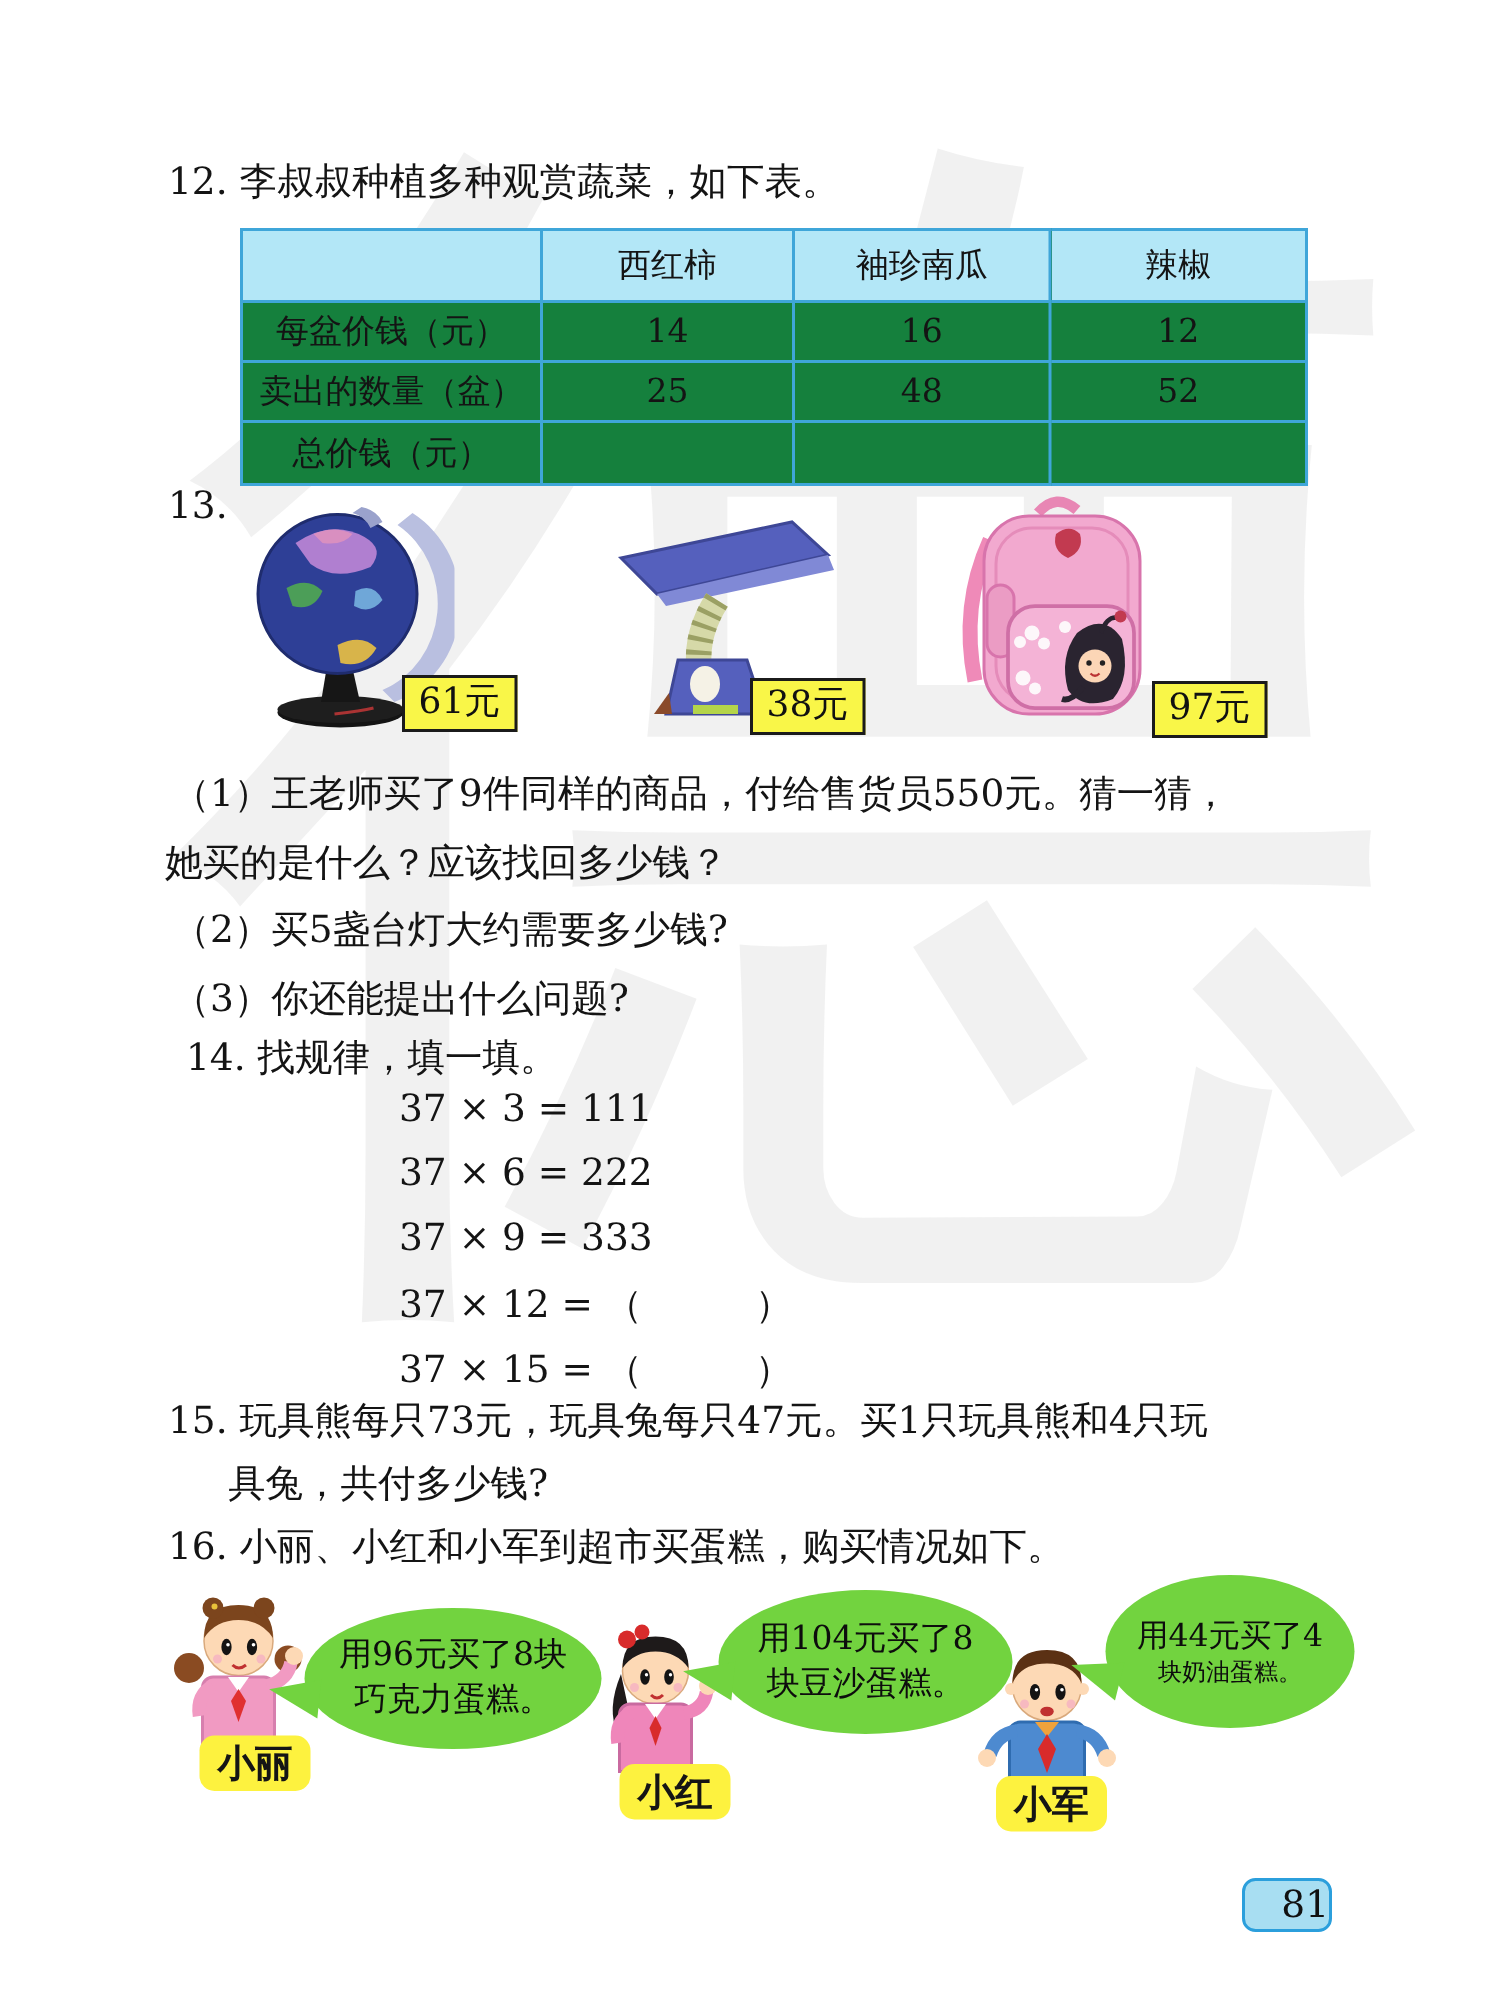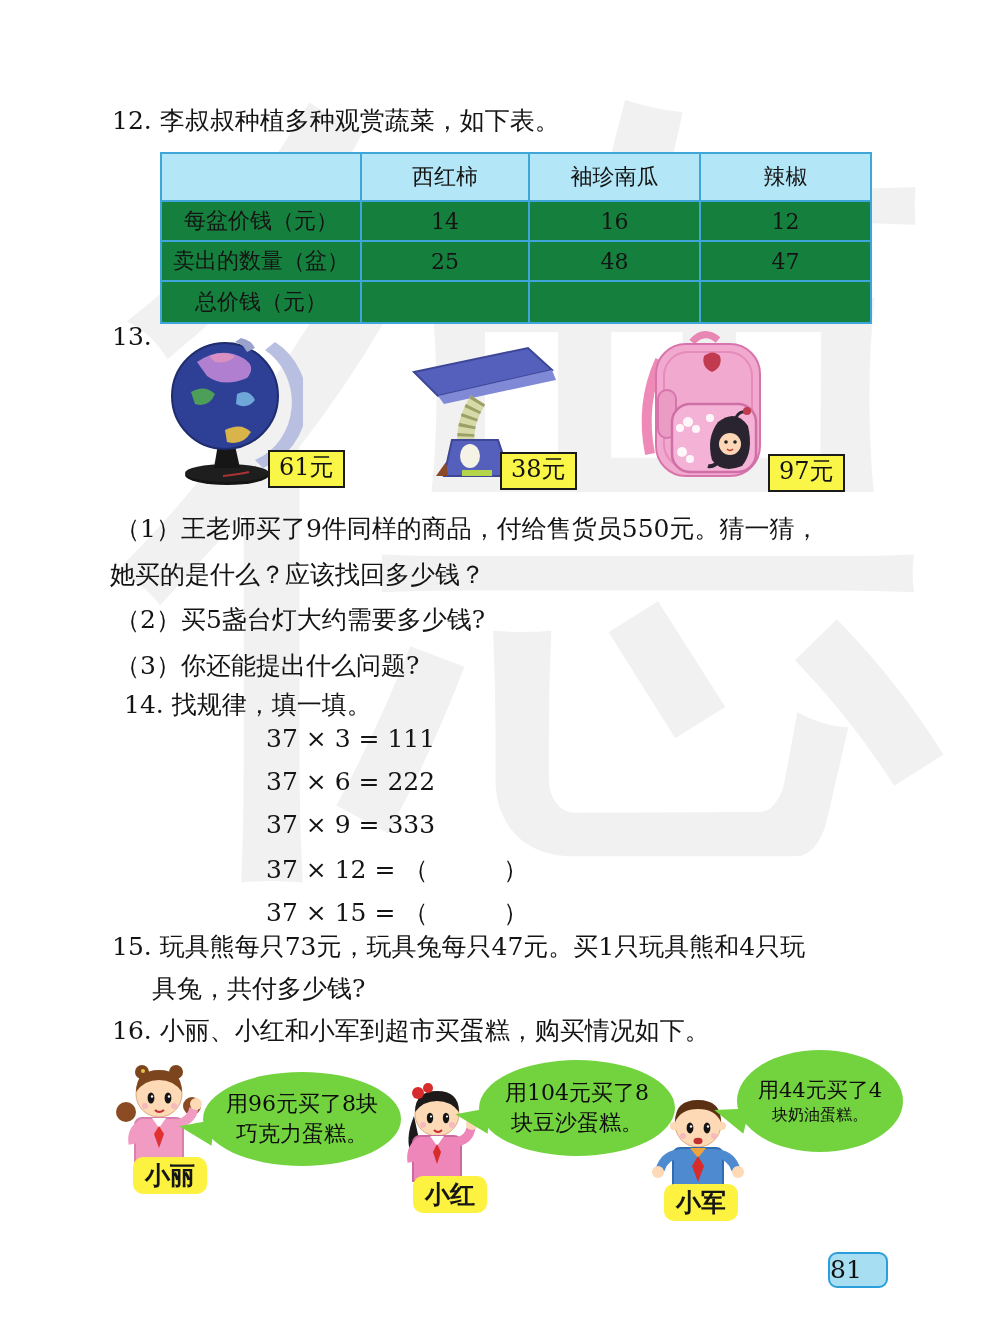--- a/index.html
+++ b/index.html
@@ -36,21 +36,21 @@
   .tail { position:absolute; width:0; height:0;
           border-top:10px solid transparent; border-bottom:16px solid transparent;
           border-right:34px solid #72d33f; left:-24px; top:46px; transform:rotate(6deg); }
 
   .ntag { position:absolute; background:#fdf23f; border-radius:10px; padding:2px 12px;
           font-size:25px; font-weight:bold; color:#151515; z-index:4;
           font-family:"DejaVu Sans", sans-serif; white-space:nowrap; }
 
   .badge { position:absolute; left:828px; top:1252px; width:60px; height:36px;
            background:#a8def2; border:2px solid #2b9fdc; border-radius:9px;
-           text-align:left; line-height:32px; font-size:25px; color:#111; z-index:2; }
+           text-align:right; line-height:32px; font-size:25px; color:#111; z-index:2; }
 </style>
 </head>
 <body>
 
 <div class="page">
 
   <div class="wm">德</div>
 
   <div class="t" style="left:112px; top:104px;">12. 李叔叔种植多种观赏蔬菜，如下表。</div>
 
@@ -71,21 +71,21 @@
     <tr class="drow">
       <td>每盆价钱（元）</td>
       <td>14</td>
       <td>16</td>
       <td>12</td>
     </tr>
     <tr class="drow">
       <td>卖出的数量（盆）</td>
       <td>25</td>
       <td>48</td>
-      <td>47</td>
+      <td>52</td>
     </tr>
     <tr class="lrow">
       <td>总价钱（元）</td>
       <td></td>
       <td></td>
       <td></td>
     </tr>
   </tbody>
     </table>
 

